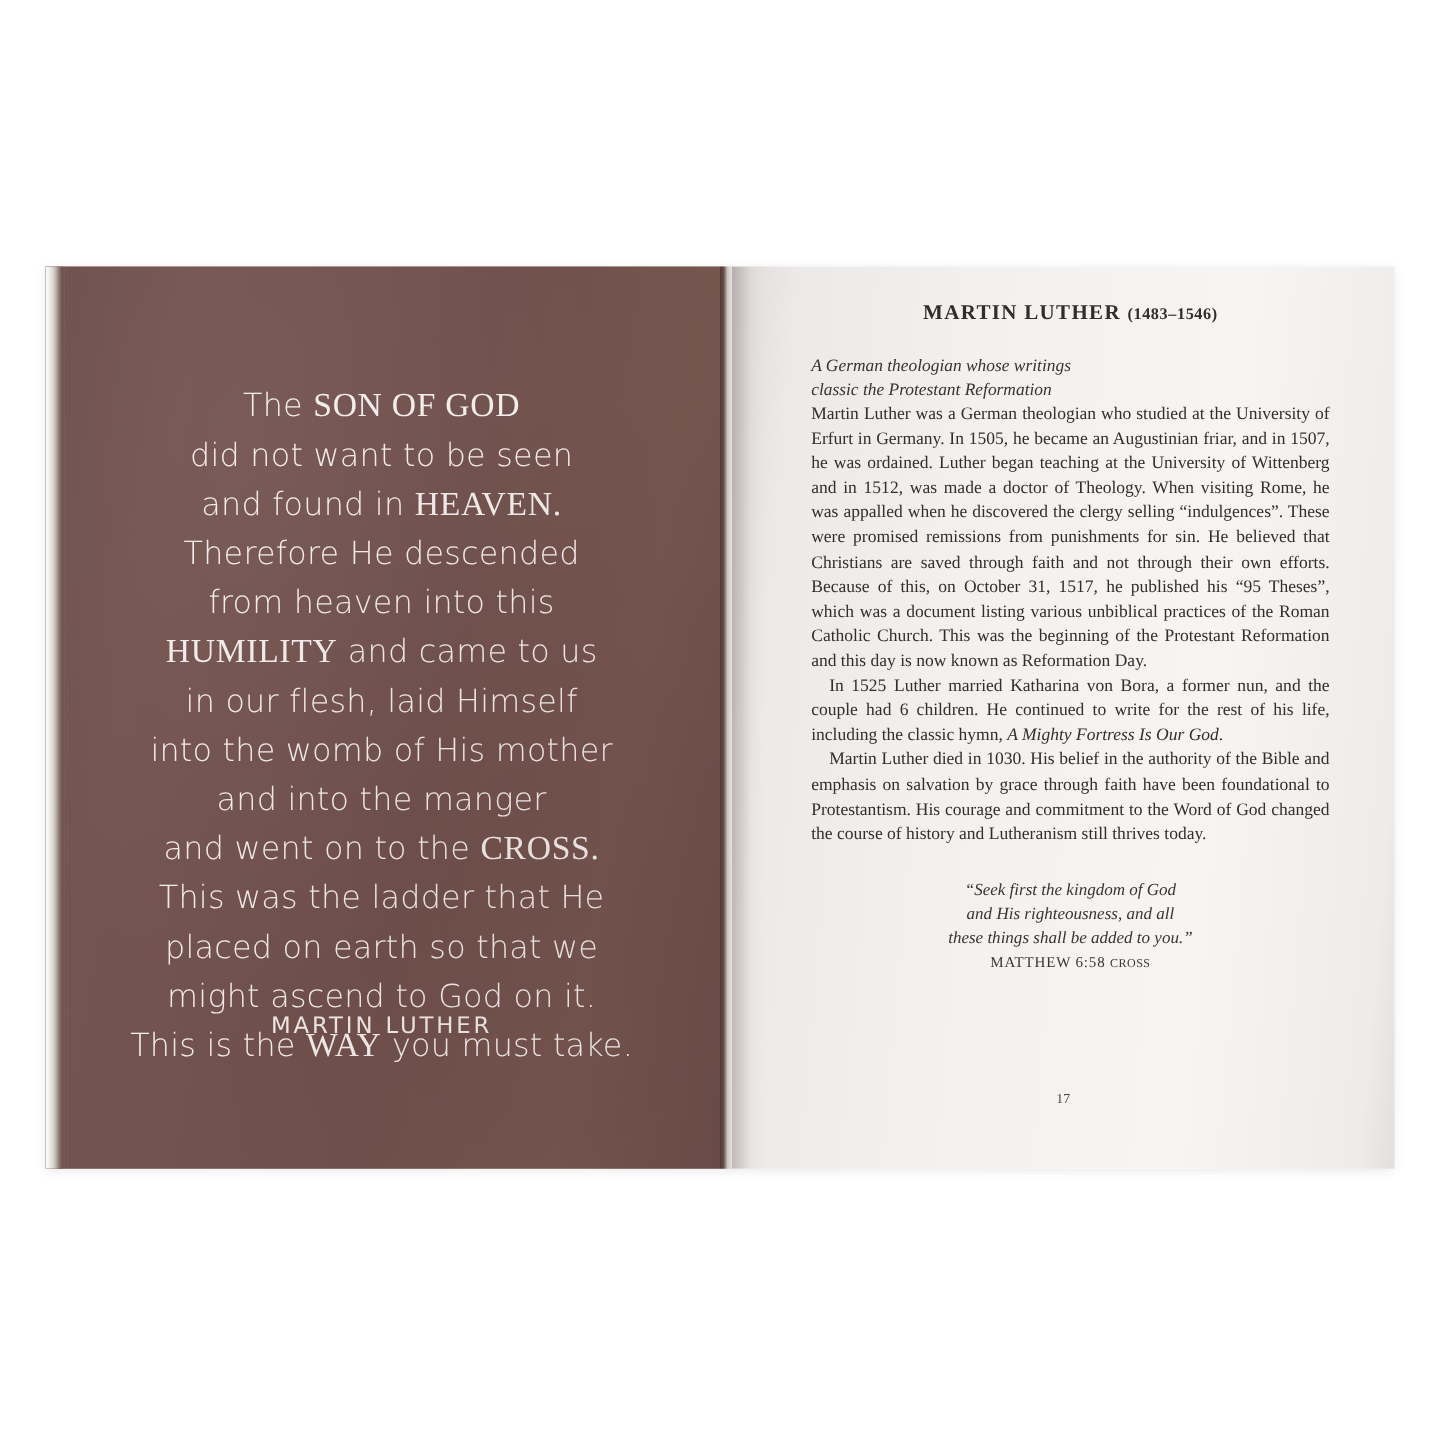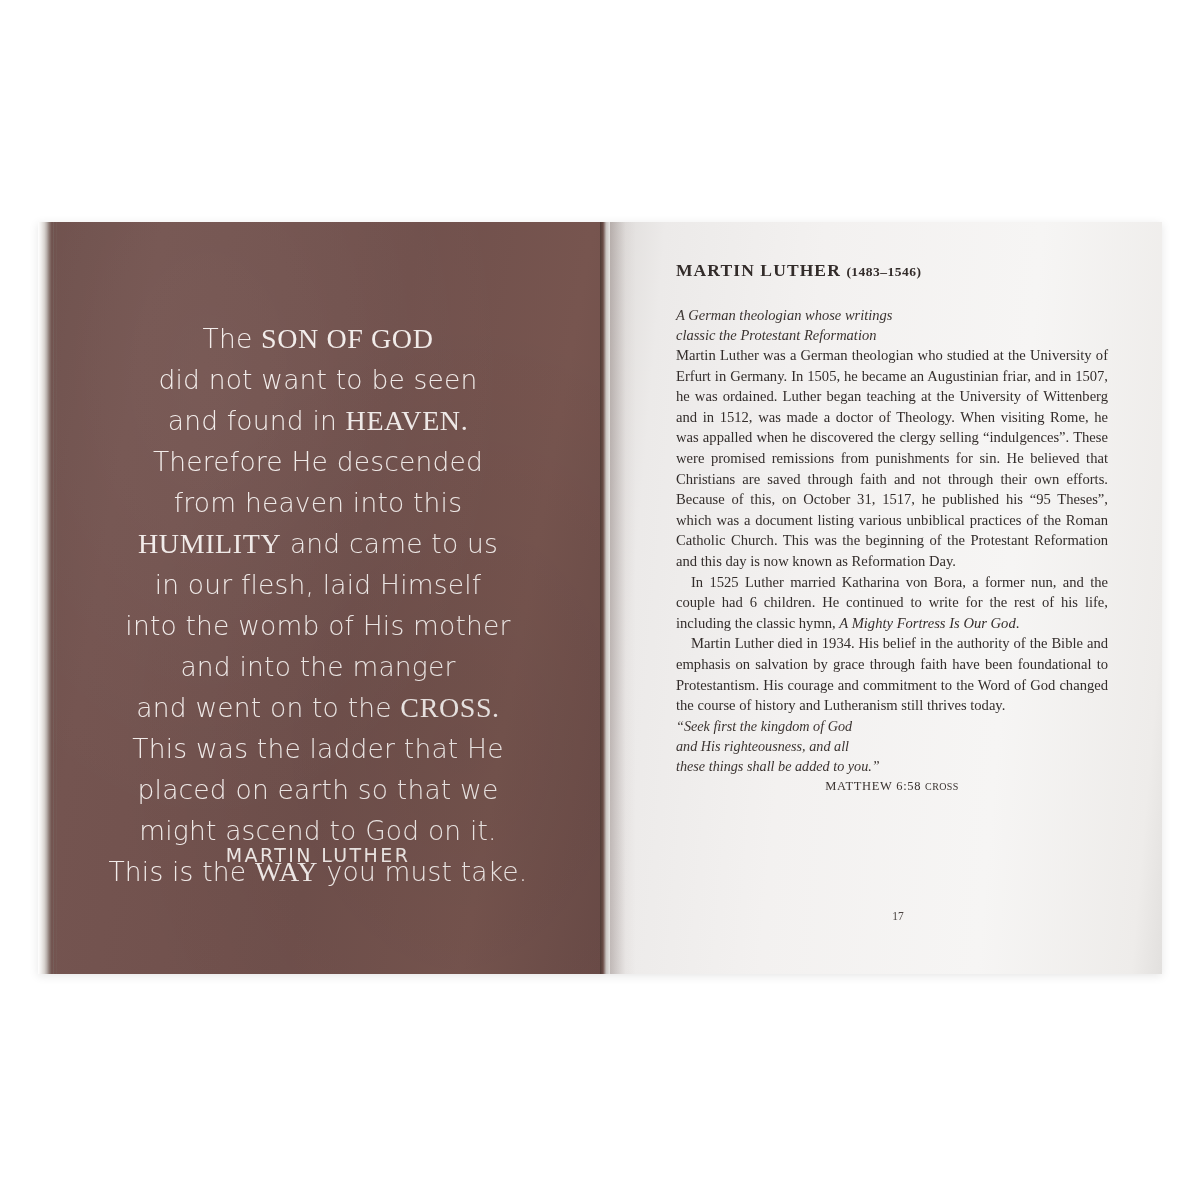--- a/index.html
+++ b/index.html
@@ -119,27 +119,27 @@
 
   .content {
     position: absolute;
     left: 66px;
     top: 22px;
     width: 432px;
     color: #3a3331;
   }
 
   .person-name {
-    text-align: left;
+    text-align: center;
     font-family: "Liberation Serif", serif;
     font-size: 17.5px;
     letter-spacing: 1.1px;
     font-weight: 700;
     color: #332c2a;
-    margin-top: 16px;
+    margin-top: 6px;
   }
   .person-name .dates {
     font-size: 13.5px;
     letter-spacing: 0.5px;
     font-weight: 700;
   }
 
   .subtitle {
     text-align: left;
     font-style: italic;
@@ -155,20 +155,22 @@
     line-height: 20.6px;
     text-align: justify;
     color: #332d2b;
     hyphens: auto;
   }
   .body-text p { margin: 0; text-indent: 0; }
   .body-text p + p { text-indent: 15px; }
   .body-text em { font-style: italic; }
 
   .scripture {
+    margin-top: 26px;
+    text-align: center;
     font-style: italic;
     font-size: 14.2px;
     line-height: 20px;
     color: #3a3330;
   }
   .scripture .ln { display: block; }
   .scripture-ref {
     margin-top: 3px;
     text-align: center;
     font-style: normal;
@@ -179,21 +181,20 @@
   .scripture-ref .ver { font-size: 10px; letter-spacing: 0.4px; }
 
   .page-number {
     position: absolute;
     left: 0;
     top: 688px;
     width: 552px;
     text-align: center;
     font-size: 11.5px;
     color: #4a4341;
-    padding-left: 12px;
   }
 </style>
 </head>
 <body>
 
 <div id="book">
 
   <div class="page-left">
     <div class="edge-stack"></div>
     <div class="edge-line" style="left:15px"></div>
@@ -230,21 +231,21 @@
       </div>
 
       <div class="subtitle">
         <span class="ln">A German theologian whose writings</span>
         <span class="ln">classic the Protestant Reformation</span>
       </div>
 
       <div class="body-text">
         <p>Martin Luther was a German theologian who studied at the University of Erfurt in Germany. In 1505, he became an Augustinian friar, and in 1507, he was ordained. Luther began teaching at the University of Wittenberg and in 1512, was made a doctor of Theology. When visiting Rome, he was appalled when he discovered the clergy selling “indulgences”. These were promised remissions from punishments for sin. He believed that Christians are saved through faith and not through their own efforts. Because of this, on October 31, 1517, he published his “95 Theses”, which was a document listing various unbiblical practices of the Roman Catholic Church. This was the beginning of the Protestant Reformation and this day is now known as Reformation Day.</p>
         <p><span>In 1525 Luther married Katharina von Bora, a former nun, and the couple had 6 children. He continued to write for the rest of his life, including the classic hymn, </span><em>A Mighty Fortress Is Our God</em><span>.</span></p>
-        <p>Martin Luther died in 1934. His belief in the authority of the Bible and emphasis on salvation by grace through faith have been foundational to Protestantism. His courage and commitment to the Word of God changed the course of history and Lutheranism still thrives today.</p>
+        <p>Martin Luther died in 1030. His belief in the authority of the Bible and emphasis on salvation by grace through faith have been foundational to Protestantism. His courage and commitment to the Word of God changed the course of history and Lutheranism still thrives today.</p>
       </div>
 
       <div class="scripture">
         <span class="ln">“Seek first the kingdom of God</span>
         <span class="ln">and His righteousness, and all</span>
         <span class="ln">these things shall be added to you.”</span>
       </div>
       <div class="scripture-ref">
         <span>MATTHEW 6:58 </span><span class="ver">CROSS</span>
       </div>

